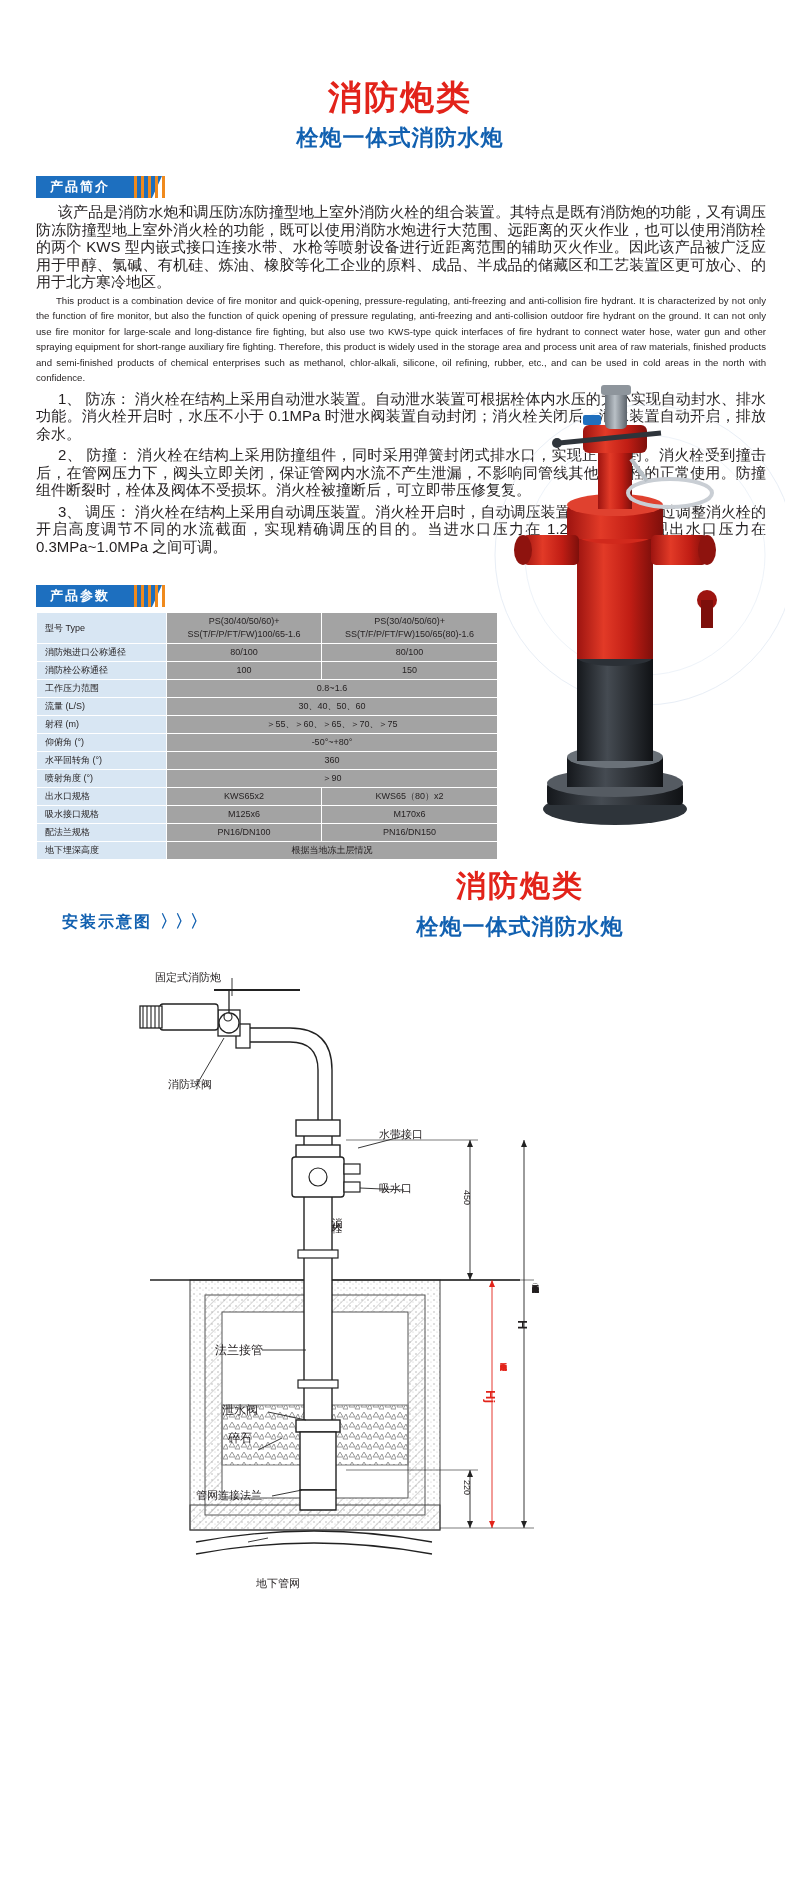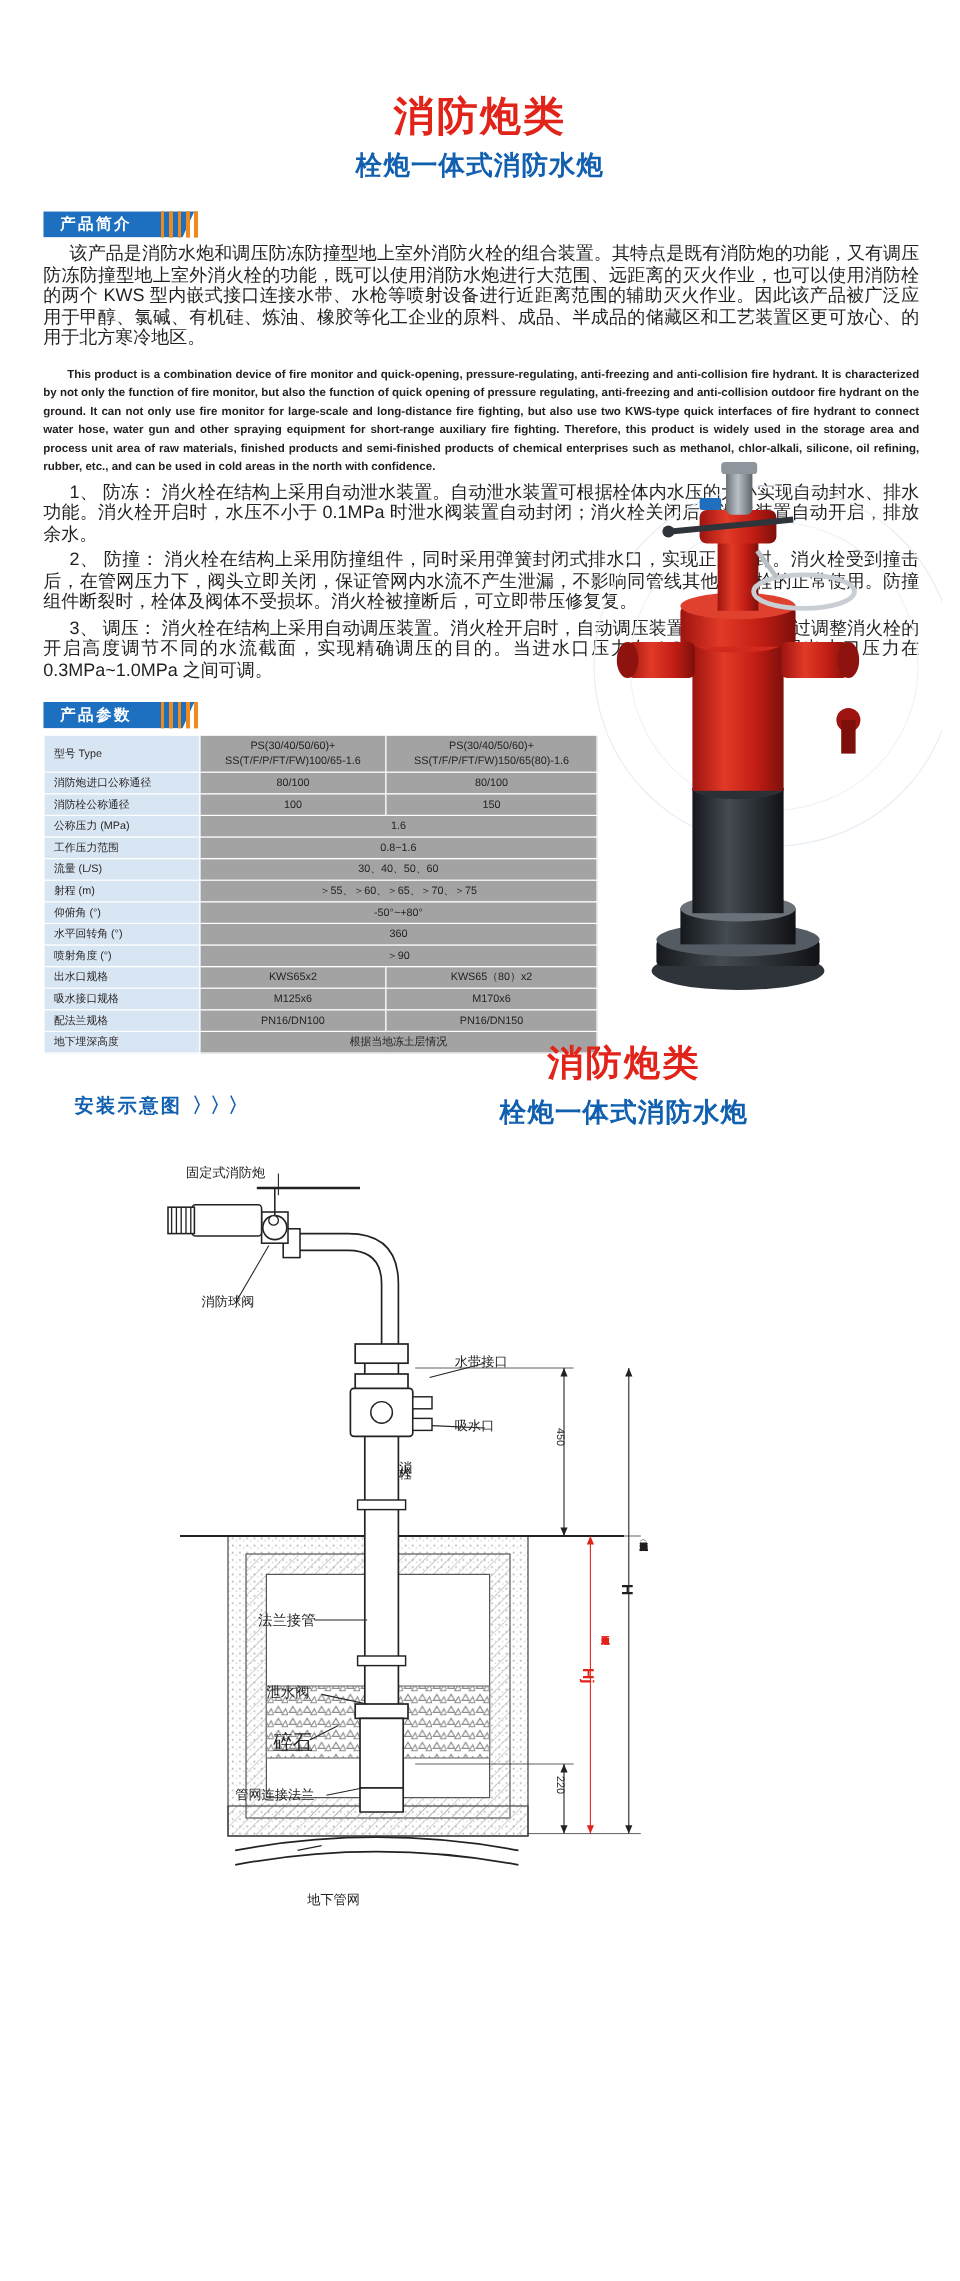--- a/index.html
+++ b/index.html
@@ -37,21 +37,21 @@
   }
   .ribbon-tail{
     position:absolute;height:22px;width:34px;
     background:repeating-linear-gradient(90deg,#f08a1d 0 3px,transparent 3px 7px);
   }
 
   
   .intro{position:absolute;left:36px;top:203px;width:730px;}
   .intro p{margin:0 0 2px 0;font-size:15px;line-height:17.5px;color:#231f20;text-align:justify;}
   .intro p.cn{text-indent:22px;}
-  .intro p.en{font-size:9.6px;line-height:15.5px;margin-top:14px;text-indent:20px;font-weight:bold;}
+  .intro p.en{font-size:9.6px;line-height:15.5px;margin-top:2px;text-indent:20px;}
   .intro p.feat{text-indent:22px;margin-top:4px;}
 
   
   .params-wrap{position:absolute;left:36px;top:612px;width:462px;}
   table.params{border-collapse:collapse;width:462px;font-size:9px;color:#231f20;}
   table.params td{border:1px solid #ffffff;padding:2px 3px;text-align:center;line-height:13px;}
   table.params td.k{background:#d8e6f3;text-align:left;padding-left:8px;width:118px;font-size:9px;}
   table.params td.v{background:#a3a3a3;}
 
   
@@ -109,24 +109,20 @@
           </tr>
           <tr>
             <td class="k">消防炮进口公称通径</td>
             <td class="v" style="white-space: pre-line;">80/100</td>
             <td class="v" style="white-space: pre-line;">80/100</td>
           </tr>
           <tr>
             <td class="k">消防栓公称通径</td>
             <td class="v" style="white-space: pre-line;">100</td>
             <td class="v" style="white-space: pre-line;">150</td>
-          </tr>
-          <tr>
-            <td class="k">公称压力 (MPa)</td>
-            <td class="v" colspan="2">1.6</td>
           </tr>
           <tr>
             <td class="k">工作压力范围</td>
             <td class="v" colspan="2">0.8~1.6</td>
           </tr>
           <tr>
             <td class="k">流量 (L/S)</td>
             <td class="v" colspan="2">30、40、50、60</td>
           </tr>
           <tr>
@@ -339,21 +335,21 @@
     </svg>
 
     
     <div class="dwg-label" style="left:155px;top:20px;">固定式消防炮</div>
     <div class="dwg-label" style="left:168px;top:127px;">消防球阀</div>
     <div class="dwg-label" style="left:379px;top:177px;">水带接口</div>
     <div class="dwg-label" style="left:379px;top:231px;">吸水口</div>
     <div class="dwg-label vert" style="left:329px;top:258px;letter-spacing:3px;">消火栓</div>
     <div class="dwg-label" style="left:215px;top:392px;font-size:12px;">法兰接管</div>
     <div class="dwg-label" style="left:222px;top:452px;font-size:12px;">泄水阀</div>
-    <div class="dwg-label" style="left:228px;top:492px;font-size:16px;text-decoration:underline;">碎石</div>
+    <div class="dwg-label" style="left:228px;top:480px;font-size:12px;">碎石</div>
     <div class="dwg-label" style="left:196px;top:538px;font-size:11px;">管网连接法兰</div>
     <div class="dwg-label" style="left:256px;top:582px;font-size:11px;margin-top:44px;">地下管网</div>
 
     <div class="dwg-label sm vert" style="left:462px;top:240px;">450</div>
     <div class="dwg-label sm vert" style="left:462px;top:530px;">220</div>
     <div class="dwg-label red vert" style="left:483px;top:440px;font-size:13px;font-weight:bold;">Hj</div>
     <div class="dwg-label red vert" style="left:498px;top:408px;font-size:7px;">地面至消防炮出水口距离</div>
     <div class="dwg-label vert" style="left:515px;top:370px;font-size:13px;font-weight:bold;">H</div>
     <div class="dwg-label vert" style="left:530px;top:330px;font-size:7px;">地面至消火栓出水口距离（不含消防炮及弯头）</div>
   </div>

